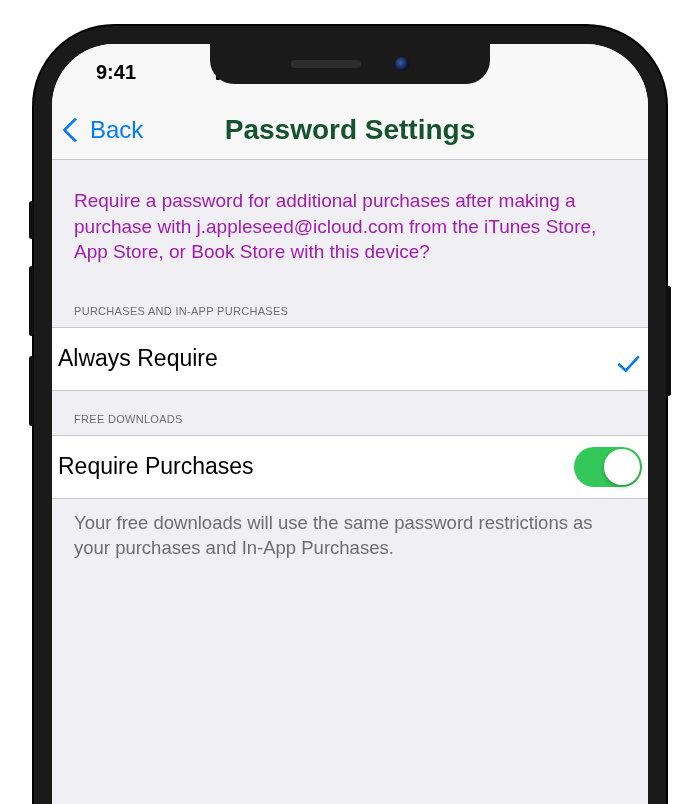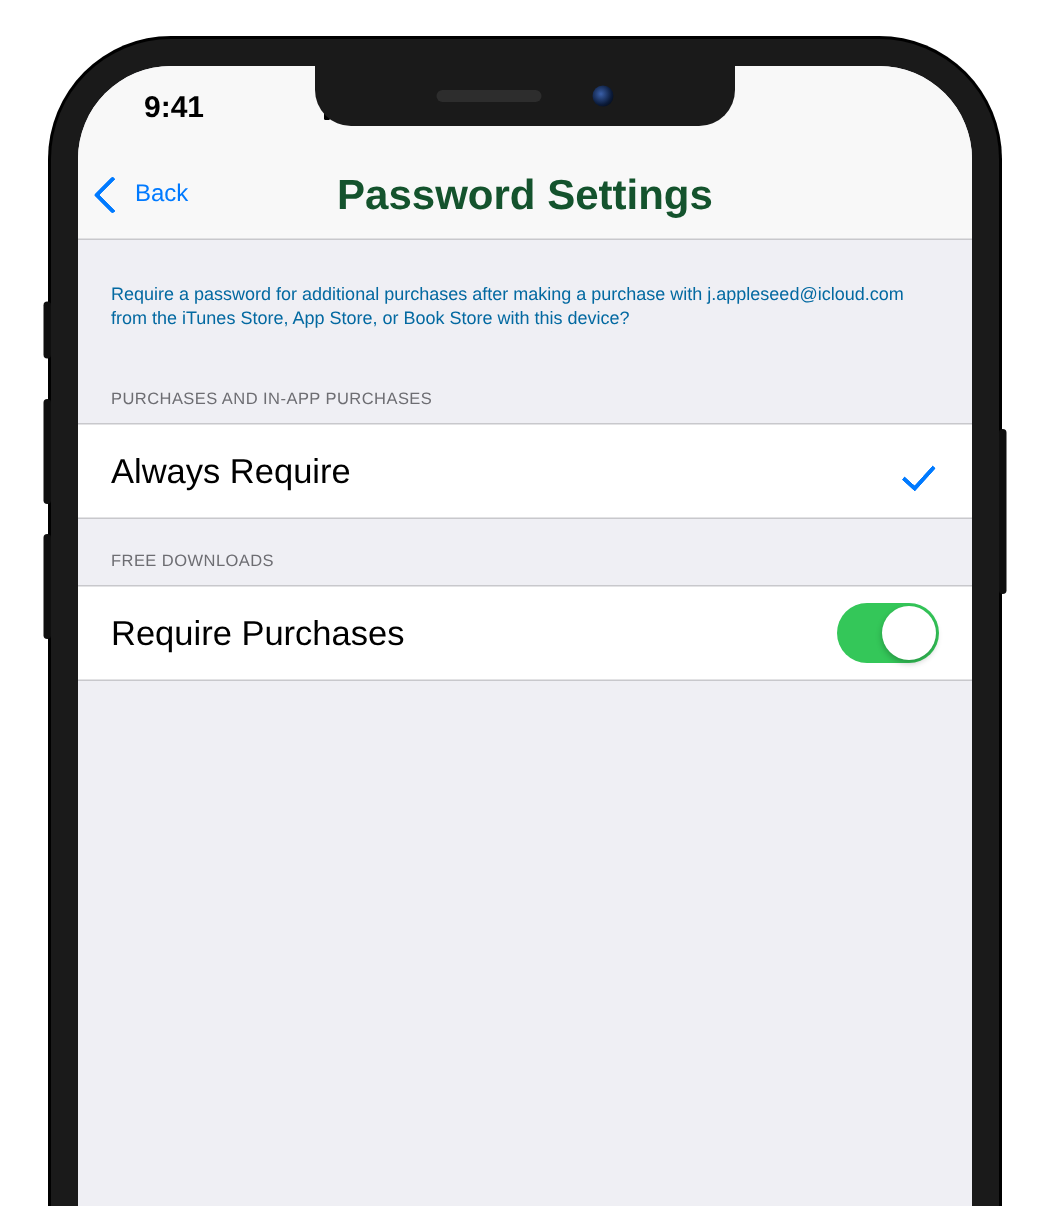--- a/index.html
+++ b/index.html
@@ -105,60 +105,60 @@
       justify-content: center;
     }
     .back {
       position: absolute;
       left: 14px;
       top: 50%;
       transform: translateY(-50%);
       display: flex;
       align-items: center;
       color: #007aff;
-      font-size: 16px;
+      font-size: 24px;
       font-weight: 400;
       cursor: pointer;
     }
     .chevron {
       width: 18px; height: 18px;
       border-left: 3.5px solid #007aff;
       border-bottom: 3.5px solid #007aff;
       transform: rotate(45deg);
       margin-right: 6px;
       border-radius: 2px;
     }
     .title {
       font-size: 28px;
       font-weight: 600;
       color: #14532d;
     }
     
     .content { background: #efeff4; }
     .intro {
       padding: 28px 22px 18px;
-      font-size: 12px;
+      font-size: 19px;
       line-height: 1.35;
-      color: #0369a1;
+      color: #a21caf;
     }
     .section-header {
       padding: 22px 22px 10px;
       font-size: 11px;
       letter-spacing: 0.3px;
       color: #6d6d72;
       text-transform: uppercase;
     }
     .cell-group {
       background: #fff;
       border-top: 1px solid #c8c8cc;
       border-bottom: 1px solid #c8c8cc;
     }
     .cell {
       min-height: 62px;
-      padding: 0 22px;
+      padding: 0 6px;
       display: flex;
       align-items: center;
       justify-content: space-between;
       font-size: 23px;
       color: #000;
       position: relative;
       cursor: pointer;
     }
     .cell + .cell::before {
       content:"";
@@ -253,15 +253,16 @@
 
       <div class="section-header">FREE DOWNLOADS</div>
       <div class="cell-group">
         <div class="cell">
           <span>Require Purchases</span>
           <span class="toggle on">
               <span class="knob"></span>
             </span>
         </div>
       </div>
+      <div class="footer">Your free downloads will use the same password restrictions as your purchases and In-App Purchases.</div>
     </div>
   </div>
 </div>
 
 </body></html>

